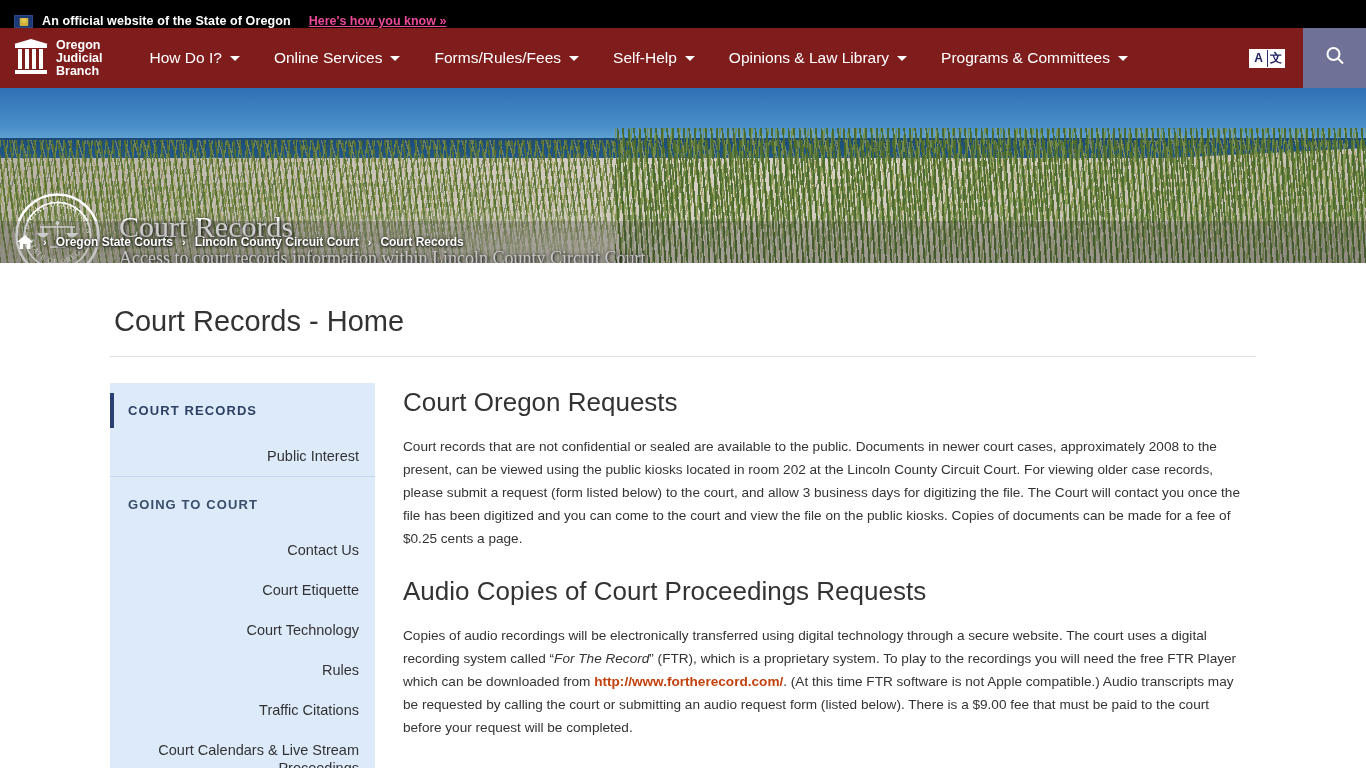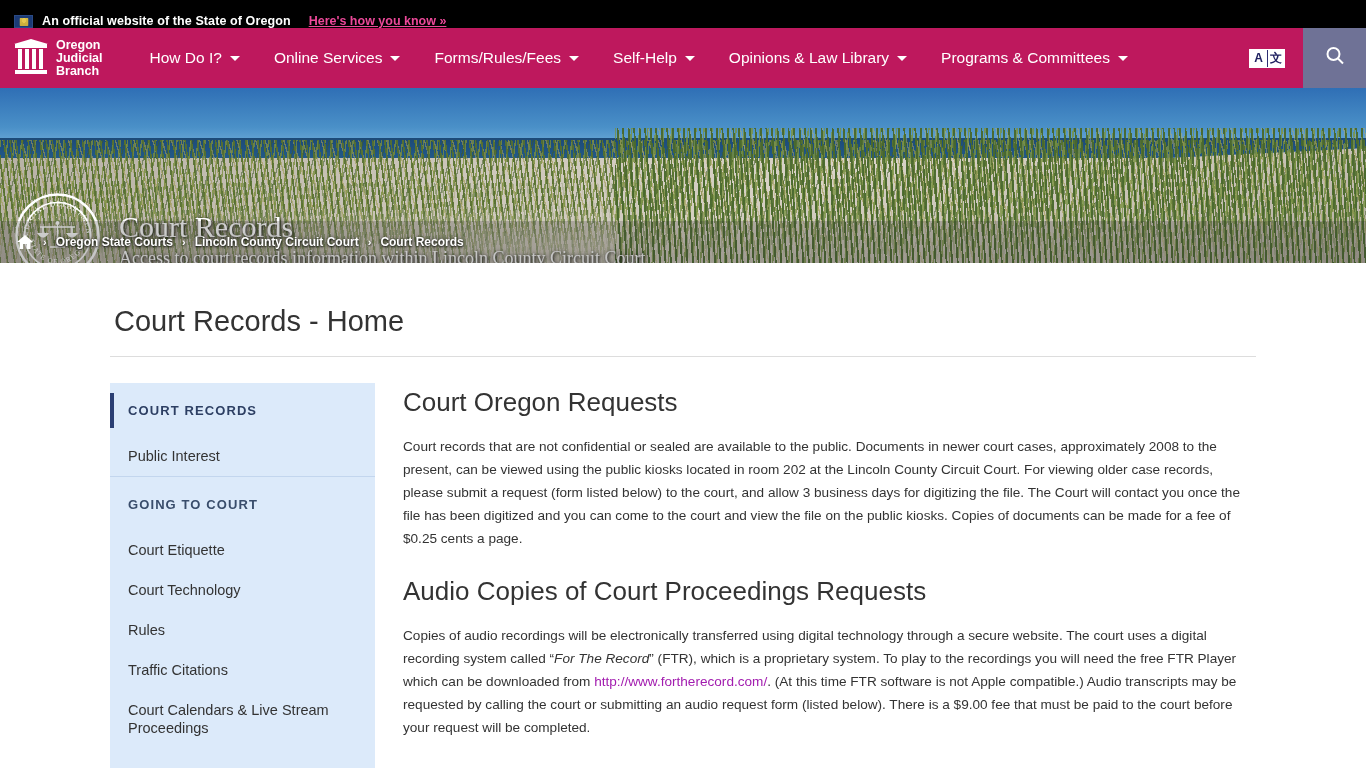--- a/index.html
+++ b/index.html
@@ -50,21 +50,21 @@
     font-weight: bold;
     text-decoration: underline;
     margin-left: 9px;
     white-space: nowrap;
     cursor: pointer;
   }
 
   
   .navbar {
     height: 60px;
-    background: #be185d;
+    background: #7f1d1d;
     display: flex;
     align-items: center;
     position: relative;
   }
   .brand {
     display: flex;
     align-items: center;
     gap: 8px;
     padding-left: 14px;
     padding-right: 18px;
@@ -291,42 +291,44 @@
     width: 4px;
     background: #2b3f73;
   }
   .side-link {
     display: block;
     font-size: 14.5px;
     color: #333333;
     padding: 11px 16px 11px 18px;
     cursor: pointer;
     line-height: 18px;
+    text-align: right;
   }
 
   
   .article { flex: 1; min-width: 0; padding-right: 6px; }
   .article h2 {
     font-size: 26px;
     font-weight: normal;
     color: #333333;
     margin: 2px 0 16px 0;
     line-height: 34px;
   }
   .article h2.tight { margin-top: 24px; }
   .article p {
     font-size: 13.6px;
     line-height: 23px;
     color: #333333;
     margin-bottom: 16px;
   }
   .article a.inline-link {
-    color: #a21caf;
+    color: #c2410c;
     text-decoration: none;
     cursor: pointer;
+    font-weight: bold;
   }
   .article em { font-style: italic; }
 </style>
 </head>
 <body>
 
 <div class="state-banner">
   <span class="or-flag"></span>
   <span class="state-banner-text">An official website of the State of Oregon</span>
   <span class="state-banner-link">Here's how you know »</span>
@@ -455,20 +457,21 @@
 
   <div class="content-row">
 
     <nav class="sidebar">
       <div class="side-group">
         <div class="side-heading active">COURT RECORDS</div>
         <a class="side-link">Public Interest</a>
       </div>
       <div class="side-group">
         <div class="side-heading">GOING TO COURT</div>
+        <a class="side-link">Contact Us</a>
         <a class="side-link">Court Etiquette</a>
         <a class="side-link">Court Technology</a>
         <a class="side-link">Rules</a>
         <a class="side-link">Traffic Citations</a>
         <a class="side-link">Court Calendars &amp; Live Stream Proceedings</a>
 
       </div>
     </nav>
 
     <main class="article">

